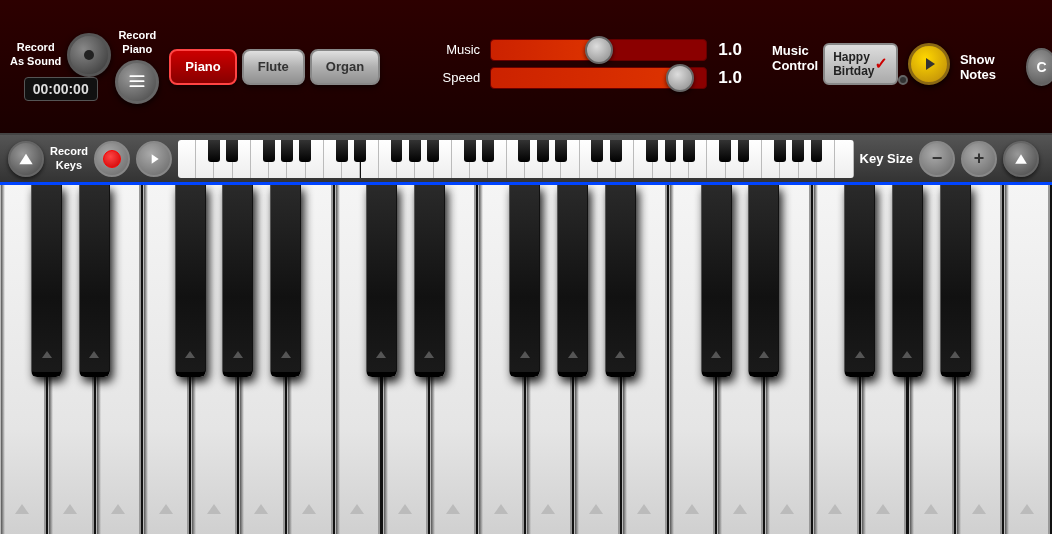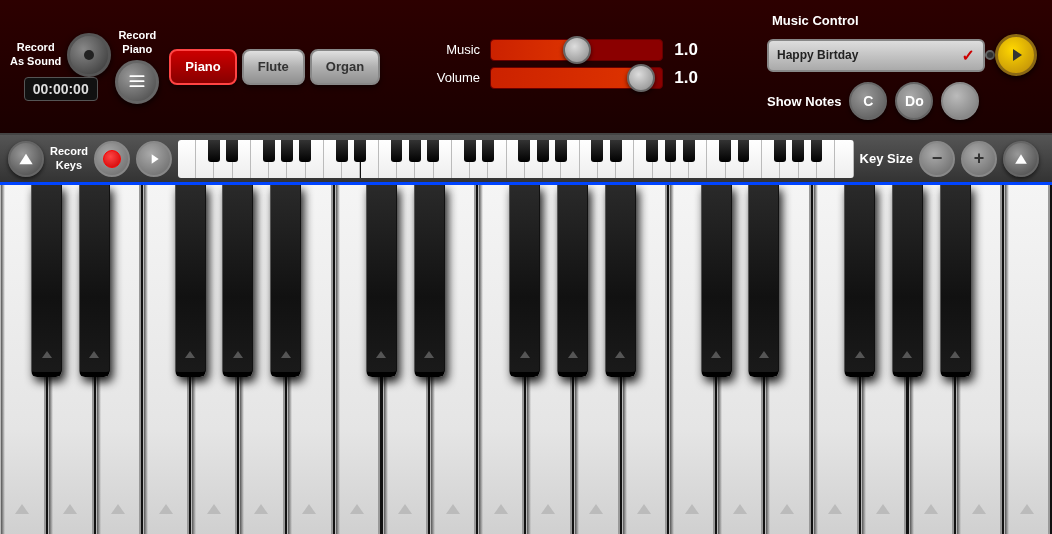--- a/index.html
+++ b/index.html
@@ -181,38 +181,36 @@
       font-size: 17px;
       font-weight: bold;
       color: #fff;
       width: 25px;
       text-align: right;
     }
 
     
     .music-control-section {
       display: flex;
-      flex-direction: column;
       align-items: center;
       width: 280px;
-      margin-left: 44px;
     }
 
     .music-control-title {
       font-size: 13px;
       font-weight: bold;
       color: #fff;
       margin-bottom: 6px;
       align-self: flex-start;
       padding-left: 10px;
     }
 
     .song-selector-row {
       display: flex;
-      align-items: center;
+      align-items: flex-end;
       gap: 0;
       width: 100%;
       padding: 0 5px;
       margin-bottom: 6px;
     }
 
     .song-dropdown {
       flex: 1;
       background: linear-gradient(180deg, #ddd 0%, #aaa 100%);
       border: 2px solid #888;
@@ -451,21 +449,21 @@
     <div class="slider-row">
       <span class="slider-label">Music</span>
       <div class="slider-track" style="position:relative;">
         <div class="slider-fill" style="width:50%;"></div>
         <div class="slider-thumb" style="left:calc(50% - 14px);"></div>
       </div>
       <span class="slider-value">1.0</span>
     </div>
 
     <div class="slider-row">
-      <span class="slider-label">Volume</span>
+      <span class="slider-label">Speed</span>
       <div class="slider-track" style="position:relative;">
         <div class="slider-fill" style="width:88%;"></div>
         <div class="slider-thumb" style="left:calc(88% - 14px);"></div>
       </div>
       <span class="slider-value">1.0</span>
     </div>
   </div>
 
   <div class="music-control-section">
     <span class="music-control-title">Music Control</span>

